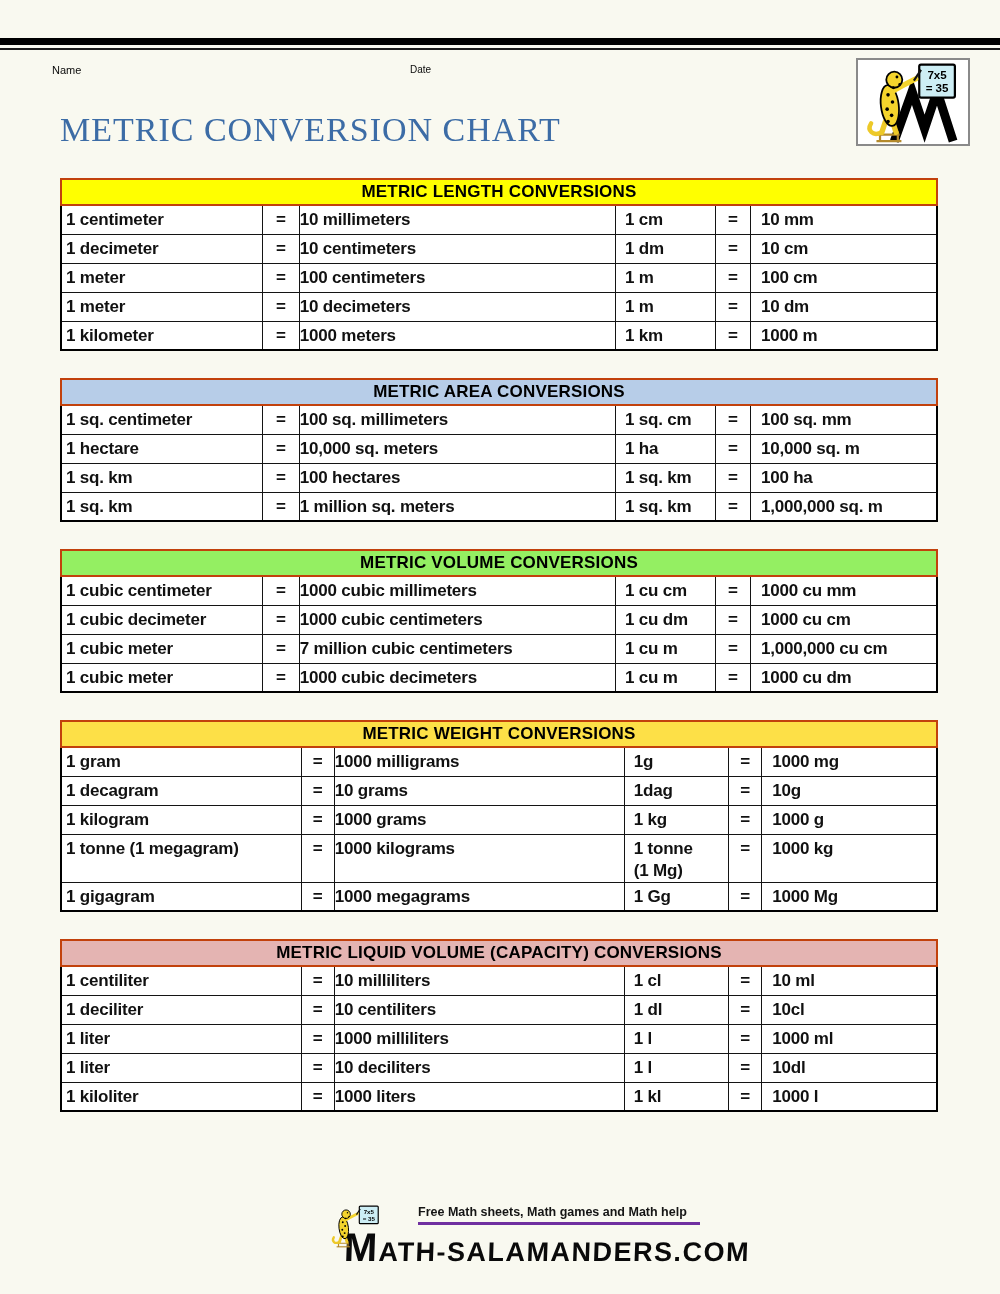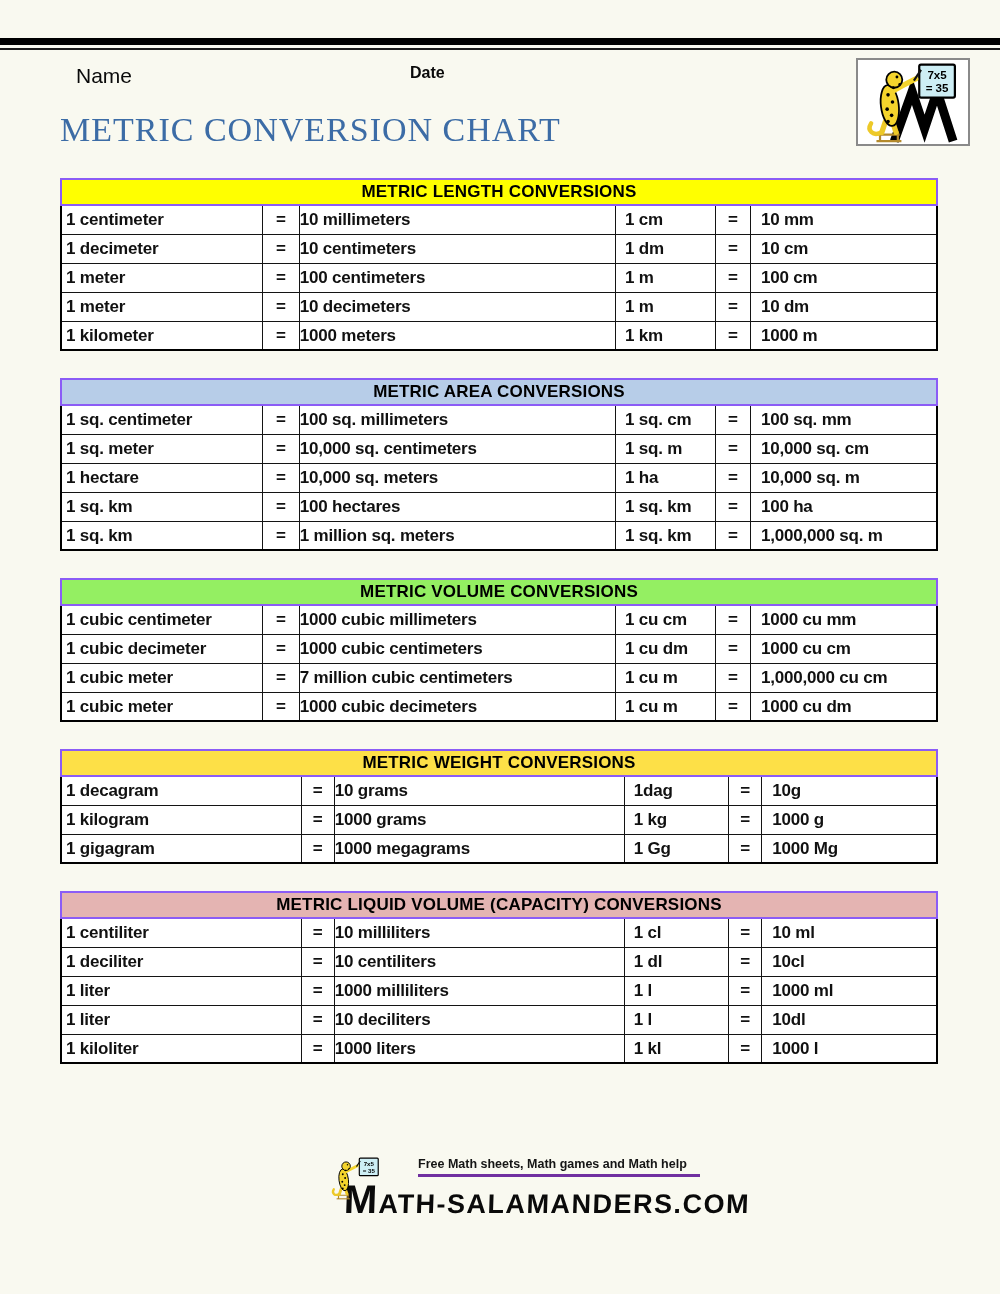--- a/index.html
+++ b/index.html
@@ -11,22 +11,22 @@
     position: relative;
     overflow: hidden;
   }
   
   .top-bar { margin-top: 38px; }
   .bar-thick { height: 7px; background: #000; }
   .bar-gap   { height: 3px; }
   .bar-thin  { height: 2px; background: #1a1a1a; }
 
   .meta-row { position: relative; height: 17px; margin-top: 14px; }
-  .meta-row .name-label { position: absolute; left: 76px; font-size: 21px; color: #0a0a0a; font-weight: 500; }
-  .meta-row .date-label { position: absolute; left: 410px; font-size: 16px; color: #0a0a0a; font-weight: 700; }
+  .meta-row .name-label { position: absolute; left: 52px; font-size: 11px; color: #0a0a0a; font-weight: 500; }
+  .meta-row .date-label { position: absolute; left: 410px; font-size: 10px; color: #0a0a0a; font-weight: 400; }
 
   .logo-box {
     position: absolute; top: 58px; left: 856px;
     width: 114px; height: 88px;
     background: #fff; border: 2px solid #8a8a8a;
     display: flex; align-items: center; justify-content: center;
   }
 
   .content { margin-left: 60px; width: 878px; }
 
@@ -43,21 +43,21 @@
   table.conv {
     border-collapse: collapse;
     table-layout: fixed;
     width: 878px;
     margin-top: 27px;
     background: #fff;
     border: 2px solid #000;
   }
   table.conv:first-of-type { margin-top: 28px; }
   table.conv th {
-    border: 2px solid #8b5cf6;
+    border: 2px solid #c2410c;
     height: 26px;
     font-size: 17px;
     font-weight: bold;
     color: #000;
     text-align: center;
     letter-spacing: 0.2px;
   }
   table.conv td {
     border: 1.5px solid #141414;
     height: 29px;
@@ -235,28 +235,20 @@
     <tbody>
         <tr>
           <td class="c0">1 sq. centimeter</td>
           <td class="c1">=</td>
           <td class="c2">100 sq. millimeters</td>
           <td class="c3">1 sq. cm</td>
           <td class="c4">=</td>
           <td class="c5">100 sq. mm</td>
         </tr>
         <tr>
-          <td class="c0">1 sq. meter</td>
-          <td class="c1">=</td>
-          <td class="c2">10,000 sq. centimeters</td>
-          <td class="c3">1 sq. m</td>
-          <td class="c4">=</td>
-          <td class="c5">10,000 sq. cm</td>
-        </tr>
-        <tr>
           <td class="c0">1 hectare</td>
           <td class="c1">=</td>
           <td class="c2">10,000 sq. meters</td>
           <td class="c3">1 ha</td>
           <td class="c4">=</td>
           <td class="c5">10,000 sq. m</td>
         </tr>
         <tr>
           <td class="c0">1 sq. km</td>
           <td class="c1">=</td>
@@ -335,34 +327,51 @@
         <col>
         <col>
       </colgroup>
     <thead>
         <tr>
           <th colspan="6" style="background: #fde047;">METRIC WEIGHT CONVERSIONS</th>
         </tr>
       </thead>
     <tbody>
         <tr>
+          <td class="c0">1 gram</td>
+          <td class="c1">=</td>
+          <td class="c2">1000 milligrams</td>
+          <td class="c3">1g</td>
+          <td class="c4">=</td>
+          <td class="c5">1000 mg</td>
+        </tr>
+        <tr>
           <td class="c0">1 decagram</td>
           <td class="c1">=</td>
           <td class="c2">10 grams</td>
           <td class="c3">1dag</td>
           <td class="c4">=</td>
           <td class="c5">10g</td>
         </tr>
         <tr>
           <td class="c0">1 kilogram</td>
           <td class="c1">=</td>
           <td class="c2">1000 grams</td>
           <td class="c3">1 kg</td>
           <td class="c4">=</td>
           <td class="c5">1000 g</td>
+        </tr>
+        <tr>
+          <td class="c0">1 tonne (1 megagram)</td>
+          <td class="c1">=</td>
+          <td class="c2">1000 kilograms</td>
+          <td class="c3">1 tonne
+(1 Mg)</td>
+          <td class="c4">=</td>
+          <td class="c5">1000 kg</td>
         </tr>
         <tr>
           <td class="c0">1 gigagram</td>
           <td class="c1">=</td>
           <td class="c2">1000 megagrams</td>
           <td class="c3">1 Gg</td>
           <td class="c4">=</td>
           <td class="c5">1000 Mg</td>
         </tr>
       </tbody>

